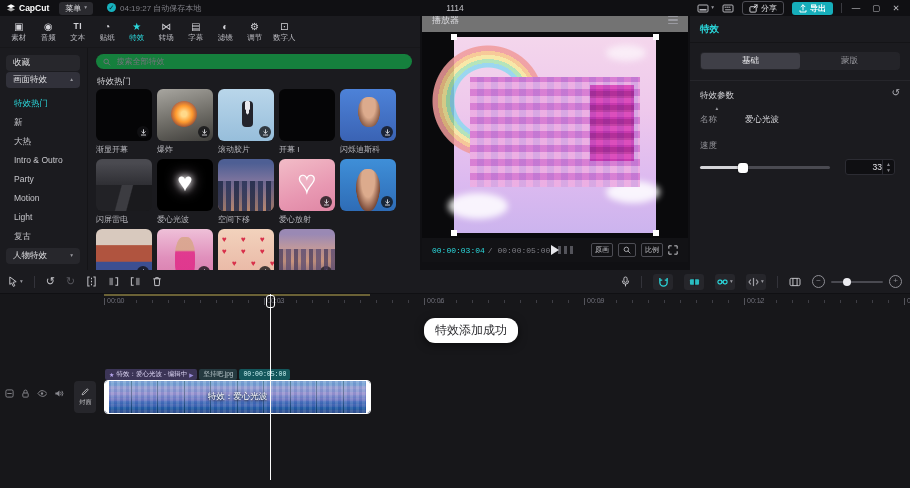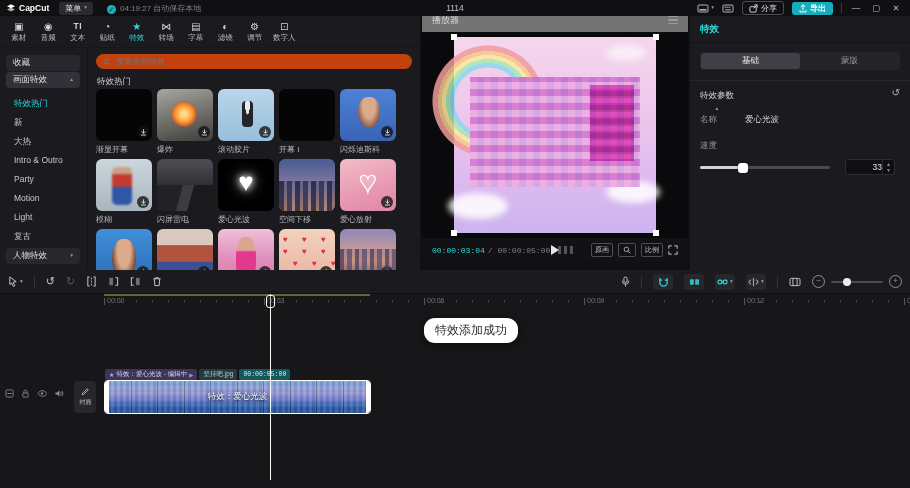--- a/index.html
+++ b/index.html
@@ -6,21 +6,21 @@
   #app{position:relative;width:910px;height:488px;background:#101013;overflow:hidden;
        font-family:"Liberation Sans","DejaVu Sans",sans-serif;color:#c8c8cc;
        -webkit-font-smoothing:antialiased;}
   .ni{user-select:none}
 
   
   .titlebar{position:absolute;top:0;left:0;right:0;height:16px;background:#101013;display:flex;align-items:center;z-index:40;}
   .logo{display:flex;align-items:center;gap:3px;margin-left:6px;font-size:8.5px;font-weight:bold;color:#fff;}
   .menu-btn{display:flex;align-items:center;gap:3px;background:#2a2a2f;border-radius:3px;padding:1px 6px;font-size:8px;color:#d8d8dc;margin-left:10px;cursor:pointer;}
   .chev{font-size:5.5px;color:#9a9aa0;line-height:1;}
-  .autosave{display:flex;align-items:flex-end;gap:4px;margin-left:14px;font-size:8px;color:#7f7f86;}
+  .autosave{display:flex;align-items:flex-start;gap:4px;margin-left:14px;font-size:8px;color:#7f7f86;}
   .chk{width:9px;height:9px;border-radius:50%;background:#17b1bd;color:#08262a;font-size:7px;line-height:9px;text-align:center;font-weight:bold;}
   .proj{position:absolute;left:50%;transform:translateX(-50%);font-size:8.5px;color:#c2c2c7;}
   .tb-right{margin-left:auto;display:flex;align-items:center;gap:8px;padding-right:8px;}
   .tb-ic{color:#b4b4ba;display:flex;align-items:center;gap:2px;}
   .share-btn{display:flex;align-items:center;gap:3px;border:1px solid #4d4d54;border-radius:3px;height:12px;padding:0 6px;font-size:8px;color:#e2e2e6;cursor:pointer;}
   .export-btn{display:flex;align-items:center;gap:3px;background:#16aeba;border-radius:3px;height:13px;padding:0 7px;font-size:8px;color:#fff;font-weight:bold;cursor:pointer;}
   .vdiv{width:1px;height:10px;background:#3a3a40;}
   .win-g{font-size:8.5px;color:#b8b8bd;width:12px;text-align:center;cursor:pointer;}
 
   
@@ -35,21 +35,21 @@
   .side{position:absolute;top:48px;left:0;width:88px;height:222px;background:#1b1b1f;border-right:1px solid #141417;box-sizing:border-box;}
   .side-btn{position:absolute;left:6px;width:74px;height:16px;background:#27272c;border-radius:4px;display:flex;align-items:center;justify-content:space-between;padding:0 7px;box-sizing:border-box;font-size:8.5px;color:#e0e0e3;cursor:pointer;}
   .side-btn.fav{top:7px;}
   .side-btn.grp{top:24px;background:#31313a;}
   .side-btn.grp2{top:200px;gap:19px;}
   #side-items{position:absolute;top:50px;left:14px;list-style:none;margin:0;padding:0;}
   #side-items li{height:19px;font-size:8.5px;color:#c6c6cb;cursor:pointer;white-space:nowrap;}
   #side-items li.active{color:#2bd8dc;}
 
   .effects-content{position:absolute;top:48px;left:88px;width:332px;height:222px;background:#1b1b1f;overflow:hidden;}
-  .search{position:absolute;left:8px;top:6px;width:316px;height:15px;background:#c2410c;border-radius:8px;display:flex;align-items:center;box-sizing:border-box;padding:0 7px;gap:4px;}
+  .search{position:absolute;left:8px;top:6px;width:316px;height:15px;background:#15803d;border-radius:8px;display:flex;align-items:center;box-sizing:border-box;padding:0 7px;gap:4px;}
   .search input{background:transparent;border:none;outline:none;color:#c9c9ce;font-size:8px;width:100%;font-family:inherit;}
   .search input::placeholder{color:#74747b;}
   .section-lb{position:absolute;left:9px;top:28px;font-size:8.5px;color:#d4d4d8;}
   #grid{position:absolute;left:8px;top:41px;width:320px;display:grid;grid-template-columns:repeat(5,56px);column-gap:5px;row-gap:6px;}
   .cell{width:56px;cursor:pointer;}
   .thumb{position:relative;width:56px;height:52px;border-radius:6px;overflow:hidden;background:#000;}
   .cap{margin-top:3px;font-size:8px;color:#b4b4ba;white-space:nowrap;overflow:hidden;max-width:56px;height:9px;}
   .badge{position:absolute;right:3px;bottom:3px;width:12px;height:12px;border-radius:50%;background:rgba(18,18,20,.78);display:flex;align-items:center;justify-content:center;}
 
   
@@ -374,30 +374,20 @@
   </div>
         <div class="cell">
     <div class="thumb t-disco">
             <span class="badge">
   <svg width="7" height="7" viewBox="0 0 10 10">
                 <path d="M5 1v4.6M2.6 3.8 5 6.2 7.4 3.8M2 8.6h6" stroke="#e9e9ee" stroke-width="1.2" fill="none" stroke-linecap="round" stroke-linejoin="round"></path>
               </svg>
             </span>
           </div>
     <div class="cap">闪烁迪斯科</div>
-  </div>
-        <div class="cell">
-    <div class="thumb t-blur">
-            <span class="badge">
-  <svg width="7" height="7" viewBox="0 0 10 10">
-                <path d="M5 1v4.6M2.6 3.8 5 6.2 7.4 3.8M2 8.6h6" stroke="#e9e9ee" stroke-width="1.2" fill="none" stroke-linecap="round" stroke-linejoin="round"></path>
-              </svg>
-            </span>
-          </div>
-    <div class="cap">模糊</div>
   </div>
         <div class="cell">
     <div class="thumb t-storm">
             <span class="badge">
   <svg width="7" height="7" viewBox="0 0 10 10">
                 <path d="M5 1v4.6M2.6 3.8 5 6.2 7.4 3.8M2 8.6h6" stroke="#e9e9ee" stroke-width="1.2" fill="none" stroke-linecap="round" stroke-linejoin="round"></path>
               </svg>
             </span>
           </div>
     <div class="cap">闪屏雷电</div>

